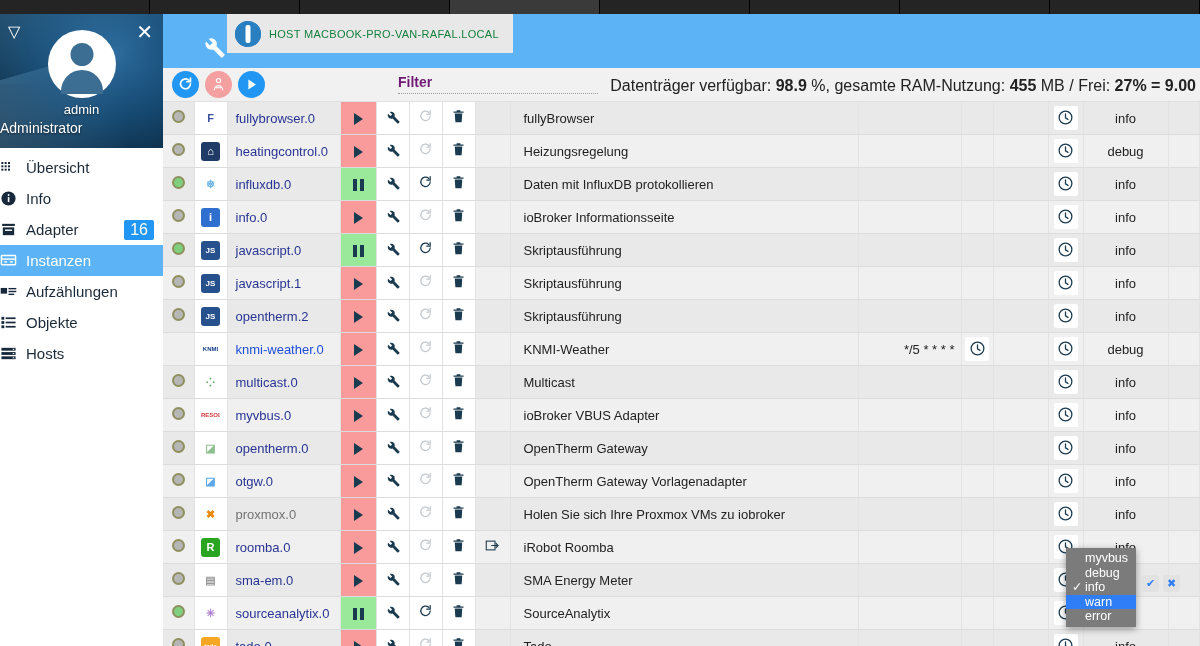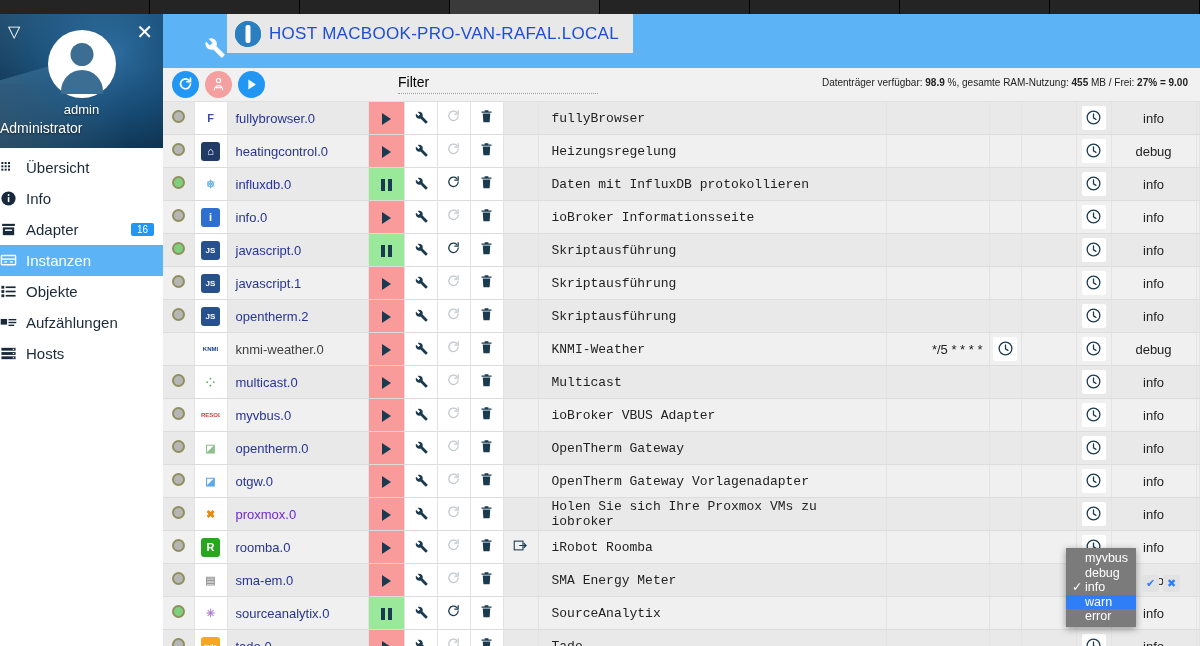--- a/index.html
+++ b/index.html
@@ -71,21 +71,21 @@
   .nav-item{
     display:flex; align-items:center; height:31px; padding-left:0;
     font-size:15px; color:#1b2a38; cursor:pointer; position:relative;
   }
   .nav-item.active{ background:#5cb3f5; color:#fff; }
   .nav-ico{ width:26px; display:flex; align-items:center; justify-content:flex-start;
             color:#17293a; flex:0 0 26px; }
   .nav-item.active .nav-ico{ color:#fff; }
   .nav-label{ flex:1; }
   .nav-badge{
-    background:#2196f3; color:#fff; font-size:10px; border-radius:2px;
+    background:#2196f3; color:#fff; font-size:16px; border-radius:2px;
     padding:1px 6px; margin-right:9px;
   }
 
   
   .main{
     position:absolute; top:14px; left:163px; width:1037px; height:632px;
     background:#efefef;
   }
   .topbar{
     height:54px; background:#5cb3f5; position:relative;
@@ -105,66 +105,66 @@
     border:3px solid #2a7fc1;
   }
   .iob-logo:before{
     content:""; position:absolute; left:50%; top:1px; transform:translateX(-50%);
     width:5px; height:18px; background:#fff; border-radius:2px;
   }
   .iob-logo:after{
     content:""; position:absolute; inset:-3px; border-radius:50%;
     border:3px solid #2a7fc1;
   }
-  .host-name{ font-size:17px; color:#1d4ed8; letter-spacing:.3px;text-align:right; }
+  .host-name{ font-size:11px; color:#15803d; letter-spacing:.3px;text-align:right; }
 
   .toolbar{
     height:34px; background:#f1f1f1; position:relative; border-bottom:1px solid #e0e0e0;
   }
   .rbtn{
     position:absolute; top:3px; width:27px; height:27px; border-radius:50%;
     display:flex; align-items:center; justify-content:center; cursor:pointer;
     color:#fff;
   }
   .rbtn.refresh{ left:9px;  background:#2196f3; }
   .rbtn.expert{  left:42px; background:#f4a0a0; }
   .rbtn.play{    left:75px; background:#2196f3; }
   .filter-wrap{
     position:absolute; left:235px; top:6px; width:200px;
   }
-  .filter-label{ font-size:14px; color:#000000; }
+  .filter-label{ font-size:14px; color:#701a75;font-weight:bold; }
   .filter-underline{ margin-top:3px; border-bottom:1px dotted #9b9b9b; height:1px; }
   .status-line{
-    position:absolute; right:12px; top:9px; font-size:10px; color:#222;
+    position:absolute; right:4px; top:9px; font-size:16px; color:#222;
     white-space:nowrap;
   }
   .status-line b{ font-weight:bold; }
 
   
   .table-viewport{
     position:absolute; top:88px; left:0; right:0; bottom:0; overflow:hidden;
   }
   table.inst{ border-collapse:collapse; width:1037px; table-layout:fixed; }
   table.inst tr{ height:32px; }
   table.inst tr:nth-child(odd) td{ background:#e9e9e9; }
   table.inst tr:nth-child(even) td{ background:#f0f0f0; }
   table.inst td{
     border-bottom:1px solid #dcdcdc;
     border-right:1px solid #e3e3e3;
     padding:0; vertical-align:middle; font-size:13px;
   }
   .c-dot{ width:31px; text-align:center; }
   .c-ico{ width:33px; text-align:center; background:#fff !important; }
-  .c-name{ width:141px; padding-left:8px !important; }
+  .c-name{ width:113px; padding-left:8px !important; }
   .c-run{ width:36px; text-align:center; }
   .c-cfg{ width:33px; text-align:center; background:#fff !important; }
   .c-rst{ width:33px; text-align:center; background:#fff !important; }
   .c-del{ width:33px; text-align:center; background:#fff !important; }
   .c-link{ width:35px; text-align:center; }
-  .c-desc{ width:348px; padding-left:13px !important;font-family:Liberation Mono, monospace; }
+  .c-desc{ width:348px; padding-left:13px !important; }
   .c-cron{ width:103px; text-align:right; padding-right:6px !important; }
   .c-cronb{ width:32px; text-align:center; }
   .c-blank{ width:55px; }
   .c-sched{ width:35px; text-align:center; }
   .c-log{ width:85px; text-align:center; }
 
   .dot{
     display:inline-block; width:13px; height:13px; border-radius:50%;
     border:2px solid #8f8f5e;
   }
@@ -283,40 +283,40 @@
             <path d="M2 10h20"></path>
             <path d="M6 14h4"></path>
             <path d="M14 14h4"></path>
           </svg>
         </span>
         <span class="nav-label">Instanzen</span>
       </div>
       <div class="nav-item">
         <span class="nav-ico">
           <svg viewBox="0 0 24 24" width="17" height="17" fill="currentColor">
+            <rect x="1" y="7" width="9" height="8"></rect>
+            <rect x="12" y="7" width="11" height="2"></rect>
+            <rect x="12" y="11" width="11" height="2"></rect>
+            <rect x="12" y="15" width="8" height="2"></rect>
+          </svg>
+        </span>
+        <span class="nav-label">Aufzählungen</span>
+      </div>
+      <div class="nav-item">
+        <span class="nav-ico">
+          <svg viewBox="0 0 24 24" width="17" height="17" fill="currentColor">
             <rect x="2" y="4" width="4" height="4"></rect>
             <rect x="8" y="4.8" width="14" height="2.4"></rect>
             <rect x="2" y="10" width="4" height="4"></rect>
             <rect x="8" y="10.8" width="14" height="2.4"></rect>
             <rect x="2" y="16" width="4" height="4"></rect>
             <rect x="8" y="16.8" width="14" height="2.4"></rect>
           </svg>
         </span>
         <span class="nav-label">Objekte</span>
-      </div>
-      <div class="nav-item">
-        <span class="nav-ico">
-          <svg viewBox="0 0 24 24" width="17" height="17" fill="currentColor">
-            <rect x="1" y="7" width="9" height="8"></rect>
-            <rect x="12" y="7" width="11" height="2"></rect>
-            <rect x="12" y="11" width="11" height="2"></rect>
-            <rect x="12" y="15" width="8" height="2"></rect>
-          </svg>
-        </span>
-        <span class="nav-label">Aufzählungen</span>
       </div>
       <div class="nav-item">
         <span class="nav-ico">
           <svg viewBox="0 0 24 24" width="17" height="17" fill="currentColor">
             <rect x="2" y="4" width="20" height="4"></rect>
             <rect x="2" y="10" width="20" height="4"></rect>
             <rect x="2" y="16" width="20" height="4"></rect>
             <rect x="18" y="5.3" width="2" height="1.5" fill="#fff"></rect>
             <rect x="18" y="11.3" width="2" height="1.5" fill="#fff"></rect>
             <rect x="18" y="17.3" width="2" height="1.5" fill="#fff"></rect>
@@ -588,21 +588,21 @@
             <td class="c-sched"><span class="clockbtn"><svg viewBox="0 0 24 24" width="17" height="17" fill="none" stroke="#1a3a4f" stroke-width="1.8">
                   <circle cx="12" cy="12" r="9"></circle>
                   <path d="M12 7v5.5l3.5 2.2" stroke-linecap="round"></path>
                 </svg></span></td>
             <td class="c-log"><span>info</span></td>
             <td></td>
           </tr>
           <tr>
             <td class="c-dot"></td>
             <td class="c-ico"><span class="ai" style="background:#ffffff;color:#16408c;font-size:6px">KNMI</span></td>
-            <td class="c-name"><span style="color:#404040">knmi-weather.0</span></td>
+            <td class="c-name"><span style="color:#1d4ed8">knmi-weather.0</span></td>
             <td class="c-run">
               <span class="runcell stopped"><span class="tri"></span></span>
             </td>
             <td class="c-cfg"><span class="icbtn"><svg viewBox="0 0 24 24" width="16" height="16" fill="currentColor">
                   <path d="M21.7 18.6l-7.4-7.4c.7-1.9.3-4.1-1.2-5.6-1.6-1.6-4-2-6-1.1l3.6 3.6-2.5 2.5L4.6 7c-1 2-.5 4.4 1.1 6 1.5 1.5 3.7 1.9 5.6 1.2l7.4 7.4c.3.3.8.3 1.1 0l1.9-1.9c.3-.3.3-.8 0-1.1z"></path>
                 </svg></span></td>
             <td class="c-rst"><span class="icbtn dim"><svg viewBox="0 0 24 24" width="15" height="15" fill="none" stroke="currentColor" stroke-width="2" stroke-linecap="round">
                   <path d="M19.5 11a7.5 7.5 0 1 1-2.3-5.4"></path>
                   <path d="M19.5 2.5V8h-5.5"></path>
                 </svg></span></td>
@@ -741,21 +741,21 @@
             <td class="c-sched"><span class="clockbtn"><svg viewBox="0 0 24 24" width="17" height="17" fill="none" stroke="#1a3a4f" stroke-width="1.8">
                   <circle cx="12" cy="12" r="9"></circle>
                   <path d="M12 7v5.5l3.5 2.2" stroke-linecap="round"></path>
                 </svg></span></td>
             <td class="c-log"><span>info</span></td>
             <td></td>
           </tr>
           <tr>
             <td class="c-dot"><span class="dot off"></span></td>
             <td class="c-ico"><span class="ai" style="background:#ffffff;color:#e8880c;font-size:11px">✖</span></td>
-            <td class="c-name"><span style="color:#6d28d9">proxmox.0</span></td>
+            <td class="c-name"><span style="color:#737373">proxmox.0</span></td>
             <td class="c-run">
               <span class="runcell stopped"><span class="tri"></span></span>
             </td>
             <td class="c-cfg"><span class="icbtn"><svg viewBox="0 0 24 24" width="16" height="16" fill="currentColor">
                   <path d="M21.7 18.6l-7.4-7.4c.7-1.9.3-4.1-1.2-5.6-1.6-1.6-4-2-6-1.1l3.6 3.6-2.5 2.5L4.6 7c-1 2-.5 4.4 1.1 6 1.5 1.5 3.7 1.9 5.6 1.2l7.4 7.4c.3.3.8.3 1.1 0l1.9-1.9c.3-.3.3-.8 0-1.1z"></path>
                 </svg></span></td>
             <td class="c-rst"><span class="icbtn dim"><svg viewBox="0 0 24 24" width="15" height="15" fill="none" stroke="currentColor" stroke-width="2" stroke-linecap="round">
                   <path d="M19.5 11a7.5 7.5 0 1 1-2.3-5.4"></path>
                   <path d="M19.5 2.5V8h-5.5"></path>
                 </svg></span></td>

